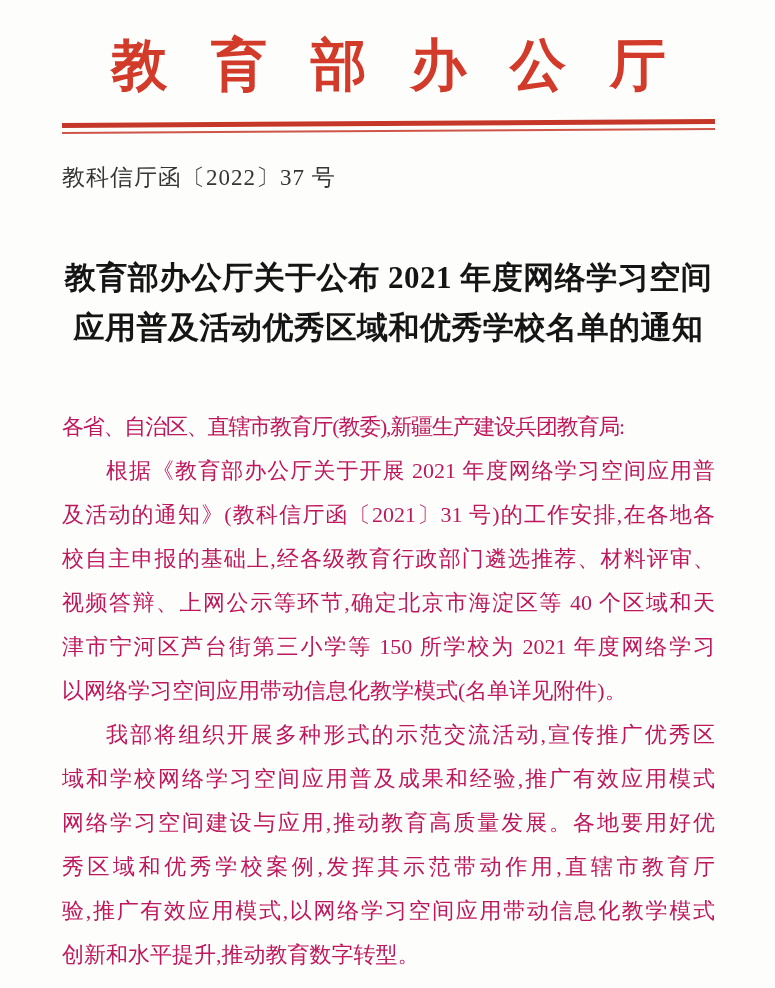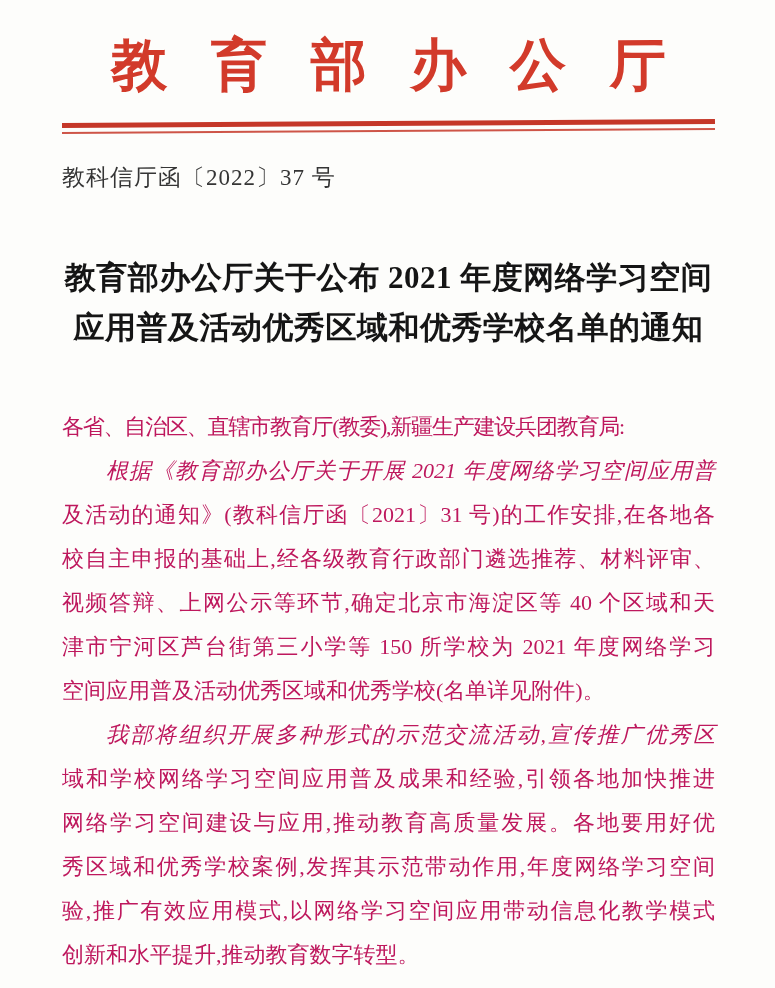--- a/index.html
+++ b/index.html
@@ -81,21 +81,20 @@
     white-space: nowrap;
   }
   .doc-body p.just {
     white-space: normal;
     text-align: justify;
     text-align-last: justify;
     text-justify: inter-character;
   }
   .doc-body p.indent {
     text-indent: 2em;
-    font-style: italic;
   }
   .doc-body p.salutation {
     letter-spacing: -0.055em;
   }
 </style>
 </head>
 <body>
 
 <div class="page">
 
@@ -114,22 +113,22 @@
     <span class="title-line">应用普及活动优秀区域和优秀学校名单的通知</span>
   </h2>
 
   <main class="doc-body">
     <p class="line salutation">各省、自治区、直辖市教育厅(教委),新疆生产建设兵团教育局:</p>
     <p class="line just indent">根据《教育部办公厅关于开展 2021 年度网络学习空间应用普</p>
     <p class="line just">及活动的通知》(教科信厅函〔2021〕31 号)的工作安排,在各地各</p>
     <p class="line just">校自主申报的基础上,经各级教育行政部门遴选推荐、材料评审、</p>
     <p class="line just">视频答辩、上网公示等环节,确定北京市海淀区等 40 个区域和天</p>
     <p class="line just">津市宁河区芦台街第三小学等 150 所学校为 2021 年度网络学习</p>
-    <p class="line">空间应用普及活动优秀区域和优秀学校(名单详见附件)。</p>
+    <p class="line">以网络学习空间应用带动信息化教学模式(名单详见附件)。</p>
     <p class="line just indent">我部将组织开展多种形式的示范交流活动,宣传推广优秀区</p>
-    <p class="line just">域和学校网络学习空间应用普及成果和经验,引领各地加快推进</p>
+    <p class="line just">域和学校网络学习空间应用普及成果和经验,推广有效应用模式</p>
     <p class="line just">网络学习空间建设与应用,推动教育高质量发展。各地要用好优</p>
-    <p class="line just">秀区域和优秀学校案例,发挥其示范带动作用,年度网络学习空间</p>
+    <p class="line just">秀区域和优秀学校案例,发挥其示范带动作用,直辖市教育厅</p>
     <p class="line just">验,推广有效应用模式,以网络学习空间应用带动信息化教学模式</p>
     <p class="line">创新和水平提升,推动教育数字转型。</p>
   </main>
 
 </div>
 
 </body></html>

